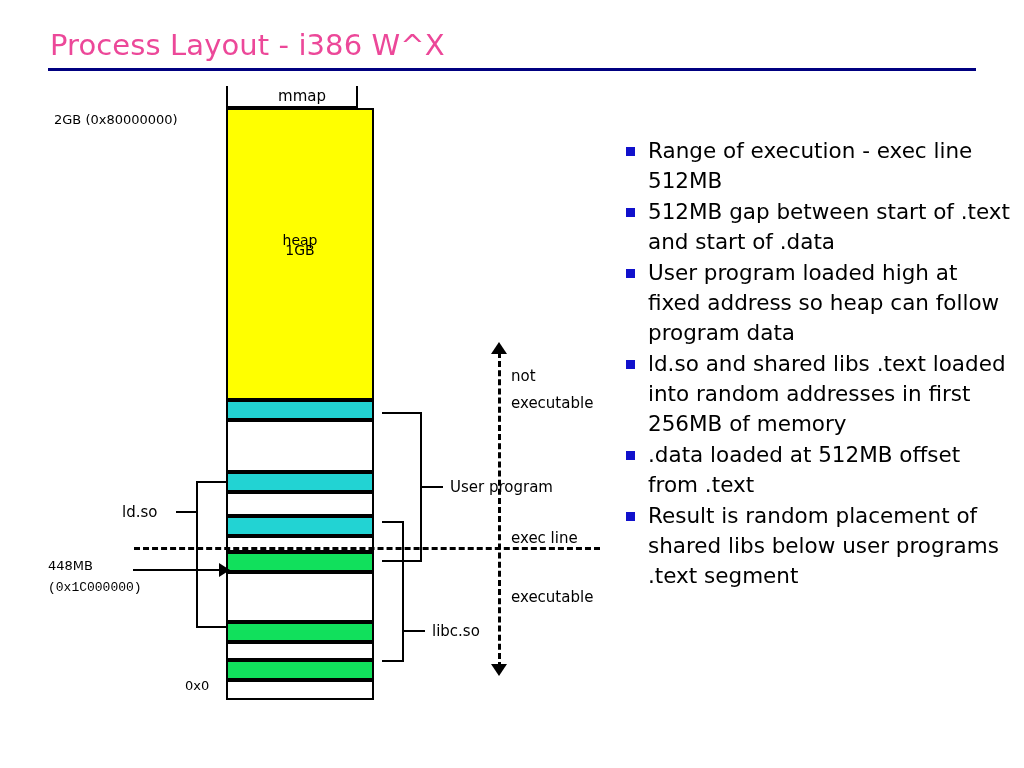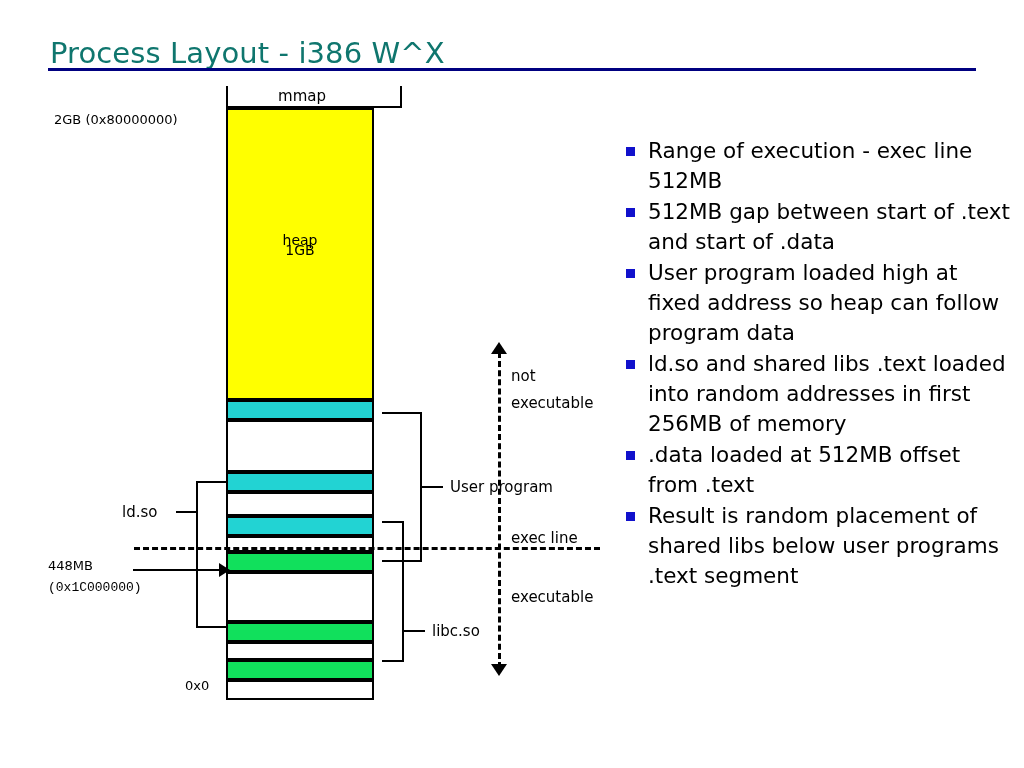--- a/index.html
+++ b/index.html
@@ -14,25 +14,25 @@
     position: relative;
     overflow: hidden;
     font-family: "DejaVu Sans", "Liberation Sans", sans-serif;
     color: #000000;
   }
 
   
   #slide-title {
     position: absolute;
     left: 50px;
-    top: 36px;
+    top: 28px;
     font-size: 29px;
     font-weight: normal;
     letter-spacing: 0.1px;
-    color: #0f766e;
+    color: #ec4899;
     white-space: nowrap;
   }
   #title-rule {
     position: absolute;
     left: 48px;
     top: 68px;
     width: 928px;
     height: 3px;
     background: #000080;
   }
@@ -65,21 +65,21 @@
   .mem-block.fill-yellow   { background: #FFFF00; }
   .mem-block.fill-cyan     { background: #22D3D3; }
   .mem-block.fill-green    { background: #11E05C; }
   .mem-block.fill-white    { background: #ffffff; }
 
   
   #mmap-cell {
     position: absolute;
     left: 226px;
     top: 86px;
-    width: 176px;
+    width: 132px;
     height: 22px;
     box-sizing: border-box;
     border-left: 2px solid #000000;
     border-right: 2px solid #000000;
     border-bottom: 2px solid #000000;
     background: #ffffff;
   }
   #mmap-label {
     position: absolute;
     left: 0;

